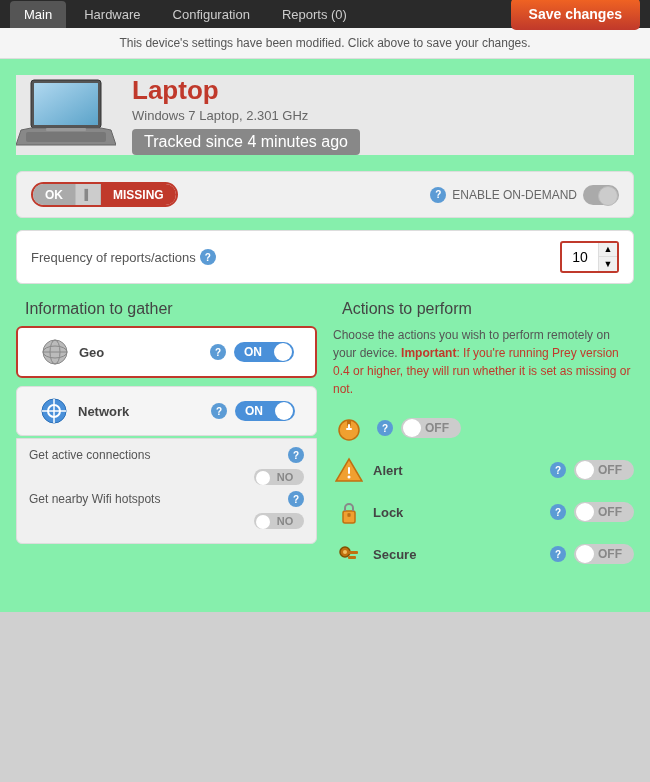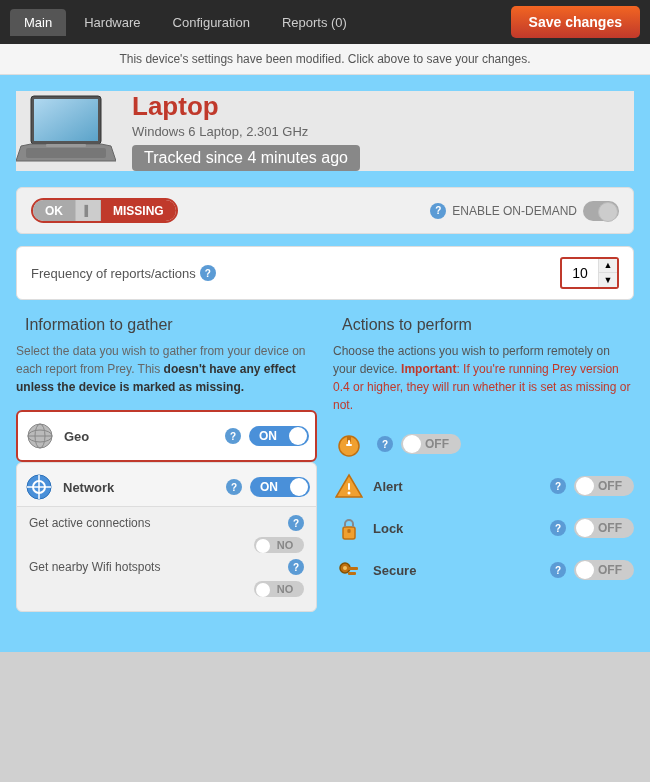--- a/index.html
+++ b/index.html
@@ -10,21 +10,21 @@
       width: 650px;
       min-height: 782px;
     }
 
     
     .header {
       background: #2a2a2a;
       display: flex;
       align-items: center;
       padding: 0 10px;
-      height: 44px;
+      height: 28px;
       gap: 4px;
     }
     .tab {
       color: #ccc;
       padding: 6px 14px;
       cursor: pointer;
       font-size: 13px;
       border-radius: 4px 4px 0 0;
     }
     .tab.active {
@@ -48,21 +48,21 @@
       background: #f5f5f5;
       border-bottom: 1px solid #ddd;
       text-align: center;
       padding: 8px;
       color: #555;
       font-size: 12px;
     }
 
     
     .main-content {
-      background: #7dd3fc;
+      background: #86efac;
       padding: 16px;
     }
 
     
     .device-info {
       display: flex;
       align-items: center;
       margin-bottom: 16px;
       background: #e8e8e8;
     }
@@ -248,21 +248,22 @@
     }
     .col-desc strong { color: #333; }
 
     
     .module-row {
       display: flex;
       align-items: center;
       background: #fff;
       border: 2px solid #c0392b;
       border-radius: 6px;
-      padding: 8px 6px;
+      padding: 8px 21px;
+      margin-bottom: 8px;
       gap: 8px;
     }
     .module-row.no-highlight {
       border: 1px solid #ddd;
       background: #f5f5f5;
     }
     .module-icon {
       width: 32px;
       height: 32px;
       flex-shrink: 0;
@@ -448,21 +449,21 @@
         <rect x="18" y="8" width="64" height="42" rx="1" fill="url(#screenGrad)"></rect>
 
         <path d="M5 55 L15 53 L85 53 L95 55 L100 70 L0 70 Z" fill="#888" stroke="#666" stroke-width="1"></path>
         <rect x="30" y="53" width="40" height="3" rx="1" fill="#999"></rect>
 
         <rect x="10" y="57" width="80" height="10" rx="2" fill="#777"></rect>
       </svg>
     </div>
     <div class="device-details">
       <h2>Laptop</h2>
-      <div class="spec">Windows 6 Laptop, 2.301 GHz</div>
+      <div class="spec">Windows 7 Laptop, 2.301 GHz</div>
       <div class="tracked-badge">Tracked since 4 minutes ago</div>
     </div>
   </div>
 
   <div class="status-row">
     <div class="status-toggle">
       <div class="status-ok">OK</div>
       <div class="status-slider-thumb">
         <span style="font-size:10px; color:#888;">▌</span>
       </div>
@@ -484,23 +485,20 @@
         <button>▲</button>
         <button>▼</button>
       </div>
     </div>
   </div>
 
   <div class="two-col">
 
     <div class="col-left">
       <div class="col-heading">Information to gather</div>
-      <div class="col-desc">
-        Select the data you wish to gather from your device on each report from Prey. This <strong>doesn't have any effect unless the device is marked as missing.</strong>
-      </div>
 
       <div class="module-row">
         <div class="module-icon">
           <svg width="28" height="28" viewBox="0 0 28 28">
             <circle cx="14" cy="14" r="12" fill="#bbb" stroke="#888" stroke-width="1"></circle>
             <ellipse cx="14" cy="14" rx="5" ry="12" fill="none" stroke="#888" stroke-width="1"></ellipse>
             <line x1="2" y1="14" x2="26" y2="14" stroke="#888" stroke-width="1"></line>
             <ellipse cx="14" cy="14" rx="12" ry="6" fill="none" stroke="#888" stroke-width="1"></ellipse>
           </svg>
         </div>

